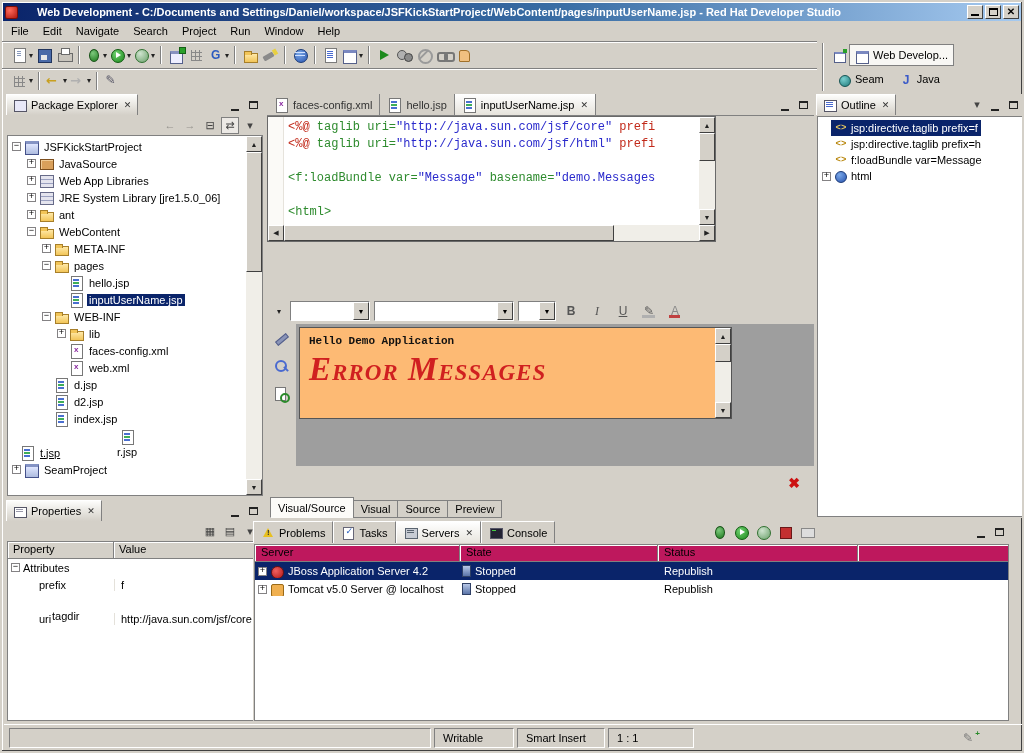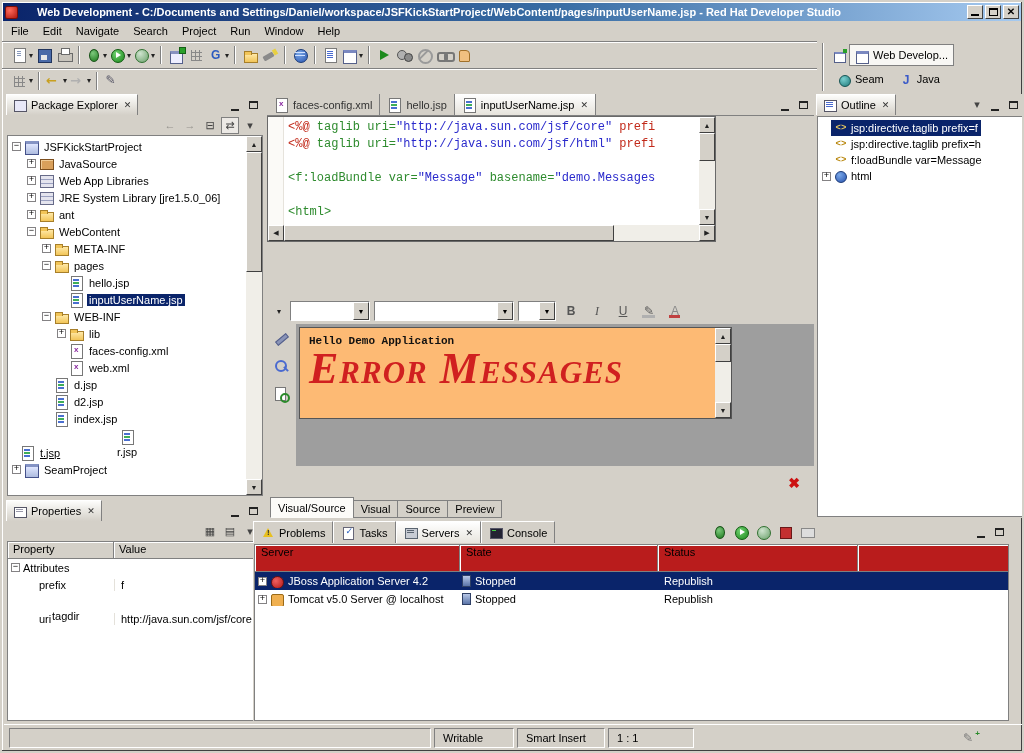--- a/index.html
+++ b/index.html
@@ -178,21 +178,21 @@
 .vsbtn::before,.vsbtn::after{content:"";position:absolute}
 .vs1::before{left:4px;top:9px;width:12px;height:3px;background:#8a94b8;border:1px solid #55608a;transform:rotate(-40deg)}
 .vs2::before{left:4px;top:4px;width:8px;height:8px;border-radius:50%;border:2px solid #4a6ad0}
 .vs2::after{left:12px;top:12px;width:6px;height:2px;background:#4a6ad0;transform:rotate(45deg)}
 .vs3::before{left:4px;top:3px;width:9px;height:12px;background:#fff;border:1px solid #777}
 .vs3::after{left:9px;top:9px;width:6px;height:6px;border-radius:50%;border:2px solid #2a8a2a}
 .canvas{flex:1;background:#9e9e9e;position:relative}
 .doc{position:absolute;left:3px;top:3px;width:433px;height:92px;background:#fdba74;border:1px solid #555;display:flex}
 .doc-content{flex:1;padding:7px 9px;overflow:hidden}
 .hello{font:bold 11px "Liberation Mono",monospace;color:#111}
-.errmsg{margin-top:5px;font-family:"Liberation Serif",serif;font-style:italic;font-weight:bold;font-variant:small-caps;font-size:44px;line-height:34px;color:#d02020;letter-spacing:1px;white-space:nowrap}
+.errmsg{margin-top:5px;font-family:"Liberation Serif",serif;font-style:italic;font-weight:bold;font-variant:small-caps;font-size:33px;line-height:34px;color:#d02020;letter-spacing:1px;white-space:nowrap}
 .verr{position:absolute;right:14px;bottom:27px;color:#cc1111;font-weight:bold;font-size:14px}
 .gap2{flex:1}
 .btabs{height:21px;display:flex;align-items:flex-end;padding-left:3px;background:#d4d0c8;flex:none}
 .btab{height:18px;display:flex;align-items:center;padding:0 7px;background:#d4d0c8;border:1px solid #808080;margin-right:-1px;white-space:nowrap}
 .btab.active{height:21px;background:#fcfbf8;border-bottom:1px solid #fcfbf8}
 
 
 .outline-body{position:absolute;left:1px;right:1px;top:22px;bottom:1px;background:#fff;border:1px solid #808080;padding-top:3px;overflow:hidden}
 .orow{height:16px;display:flex;align-items:center;gap:0;padding-left:4px;white-space:nowrap}
 .ochip{display:flex;align-items:center;gap:3px;padding:0 3px;height:16px}
@@ -211,21 +211,21 @@
 .ki::before,.ki::after{content:"";position:absolute}
 .ki-problems::before{left:2px;top:2px;width:0;height:0;border-left:5px solid transparent;border-right:5px solid transparent;border-bottom:9px solid #e8c020}
 .ki-problems::after{content:"!";left:6px;top:2px;font:bold 8px "Liberation Sans",sans-serif;color:#333}
 .ki-tasks::before{left:2px;top:1px;width:9px;height:11px;background:#fff;border:1px solid #667}
 .ki-tasks::after{content:"✓";left:4px;top:0;font:bold 9px "DejaVu Sans",sans-serif;color:#2a62c0}
 .ki-servers::before{left:1px;top:2px;width:11px;height:9px;background:#c8ccd4;border:1px solid #5a6470}
 .ki-servers::after{left:3px;top:4px;width:7px;height:1px;background:#5a6470;box-shadow:0 2px 0 #5a6470}
 .ki-console::before{left:1px;top:2px;width:11px;height:9px;background:#223;border:1px solid #556}
 .ki-console::after{left:3px;top:4px;width:4px;height:1px;background:#4c4}
 .sv-table{position:absolute;left:1px;right:1px;top:23px;bottom:1px;background:#fff;border:1px solid #808080;overflow:hidden}
-.sv-head{height:27px;display:flex;background:#b91c1c}
+.sv-head{height:17px;display:flex;background:#be185d}
 .svh{padding:1px 6px;border-right:1px solid #808080;border-bottom:1px solid #808080;box-shadow:inset 1px 1px 0 #fff;white-space:nowrap}
 .svh1{width:205px}.svh2{width:198px}.svh3{width:200px}.svhf{flex:1;border-right:none}
 .svrow{height:18px;display:flex;align-items:center}
 .svrow.sel{background:#0a246a;color:#fff}
 .svc{display:flex;align-items:center;overflow:hidden;white-space:nowrap}
 .svc1{width:205px;gap:3px;padding-left:3px;flex:none}
 .svc2{width:198px;gap:4px;padding-left:2px;flex:none}
 .svc3{width:200px;padding-left:6px;flex:none}
 .ti-state{width:9px;height:12px;background:linear-gradient(#b8c8e8,#5a74a8);border:1px solid #2f4066;display:inline-block;flex:none}
 

